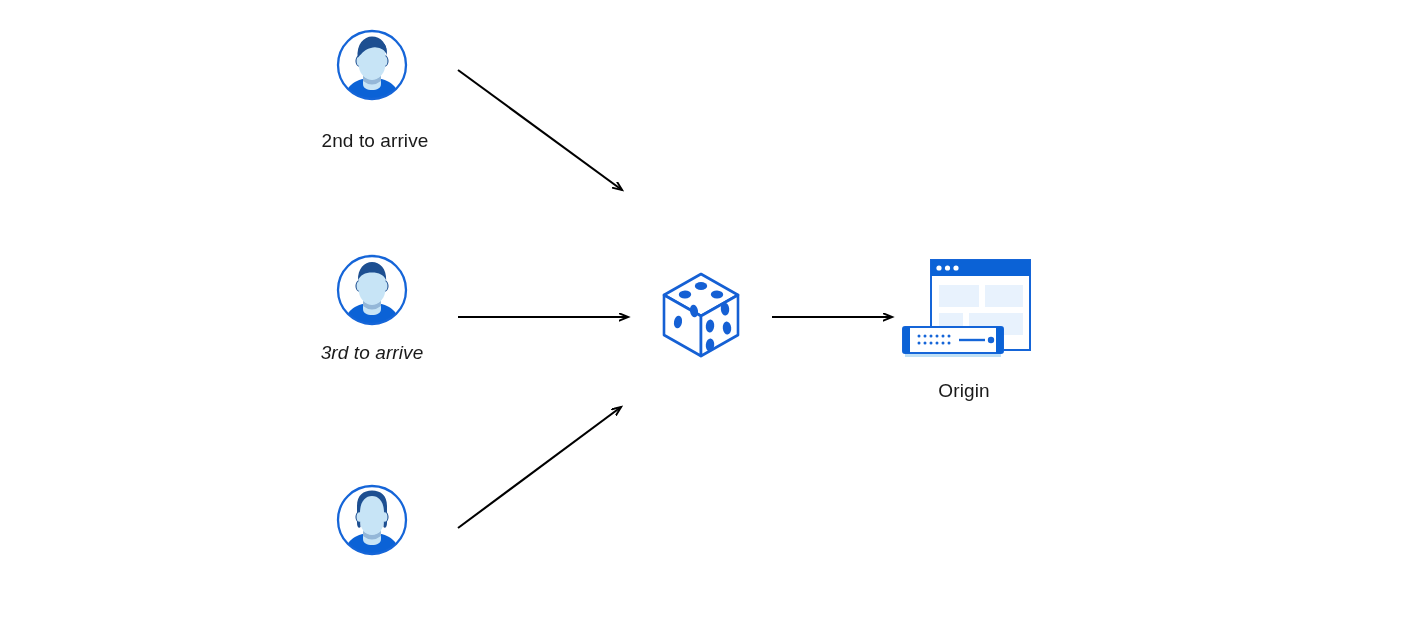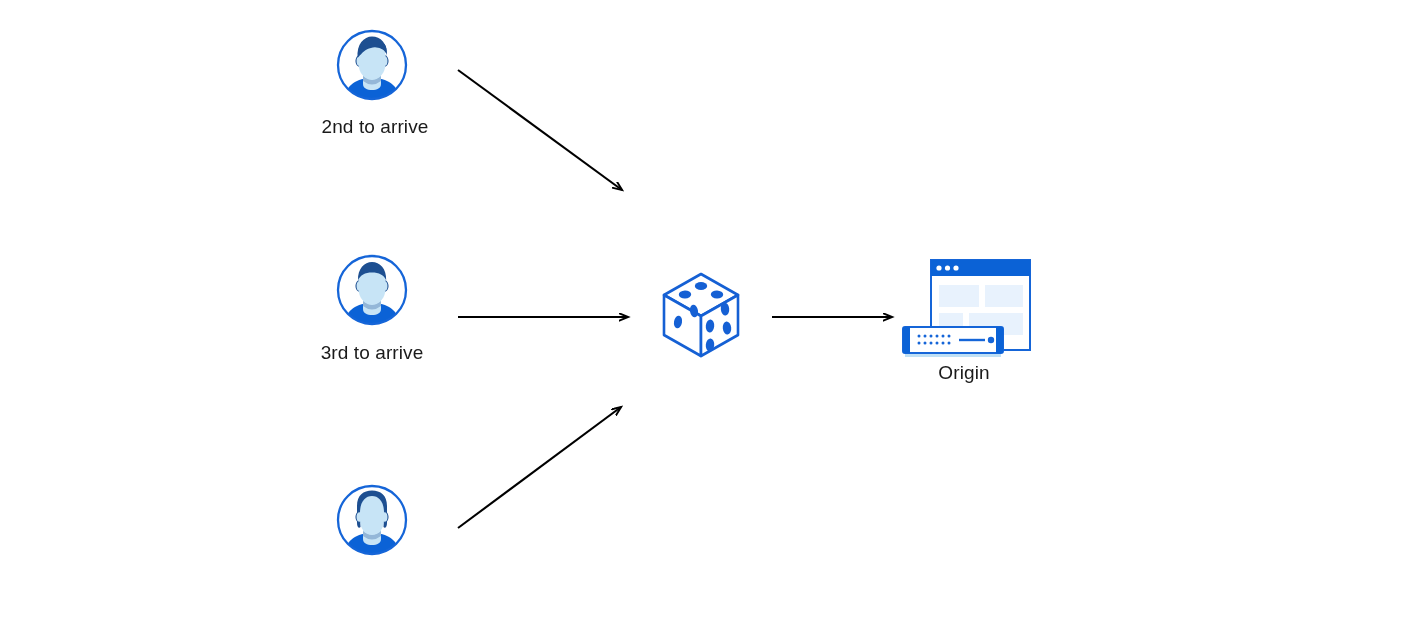--- a/index.html
+++ b/index.html
@@ -85,21 +85,21 @@
         <path d="M28 48 q9 8 18 0 l0 5 q-9 7 -18 0 Z" fill="#1d4f91" opacity="0.30"></path>
         <ellipse cx="24.6" cy="33" rx="3.6" ry="5.4" fill="#c7e4f6" stroke="#1d4f91" stroke-width="1.1"></ellipse>
         <ellipse cx="49.4" cy="33" rx="3.6" ry="5.4" fill="#c7e4f6" stroke="#1d4f91" stroke-width="1.1"></ellipse>
         <path d="M23.5 28 C23.5 15.5 31 10 37 10 C43 10 50.5 15.5 50.5 28 L50.5 35 C50.5 45 45 51 37 51 C29 51 23.5 45 23.5 35 Z" fill="#c7e4f6"></path>
         <path d="M22.6 30 C21.4 16 29 8.4 37 8.4 C45.6 8.4 52.6 15 52 28.6 C51.6 23 48.6 20.2 44 19.4 C39.2 18.6 31.4 20.4 27.6 24.6 C25.4 27 23.8 28.6 22.6 30 Z" fill="#1d4f91"></path>
         <path d="M40 19.2 C45.6 19.6 49.6 21.6 51.4 26 C52.2 22 51.4 18.6 49.6 16 C46.8 18.2 43.4 19 40 19.2 Z" fill="#1d4f91"></path>
       </g>
       <circle cx="37" cy="37" r="34" fill="none" stroke="#1565d8" stroke-width="2.3"></circle>
     </svg>
   </div>
-  <div class="node-label" style="left:275px; top:116px; width:200px;">2nd to arrive</div>
+  <div class="node-label" style="left:275px; top:130px; width:200px;">2nd to arrive</div>
 
   <div class="avatar-wrap" style="left:335px; top:253px;">
     <svg viewBox="0 0 74 74" width="74" height="74">
       <defs>
         <clipPath id="clipB">
             <circle cx="37" cy="37" r="34"></circle>
           </clipPath>
       </defs>
       <circle cx="37" cy="37" r="34" fill="#ffffff"></circle>
       <g clip-path="url(#clipB)">
@@ -107,21 +107,21 @@
         <path d="M28 46 h18 v10 c0 4 -4 6 -9 6 c-5 0 -9 -2 -9 -6 Z" fill="#c7e4f6"></path>
         <path d="M28 48 q9 8 18 0 l0 5 q-9 7 -18 0 Z" fill="#1d4f91" opacity="0.30"></path>
         <ellipse cx="24.6" cy="33" rx="3.6" ry="5.4" fill="#c7e4f6" stroke="#1d4f91" stroke-width="1.1"></ellipse>
         <ellipse cx="49.4" cy="33" rx="3.6" ry="5.4" fill="#c7e4f6" stroke="#1d4f91" stroke-width="1.1"></ellipse>
         <path d="M23.5 28 C23.5 15.5 31 10 37 10 C43 10 50.5 15.5 50.5 28 L50.5 35 C50.5 45 45 51 37 51 C29 51 23.5 45 23.5 35 Z" fill="#c7e4f6"></path>
         <path d="M23 27.4 C22.6 15.6 29.4 9 37 9 C44.8 9 51.6 15.4 51.2 27.4 C49 22 44 19.6 37 19.6 C30 19.6 25.2 22.2 23 27.4 Z" fill="#1d4f91"></path>
       </g>
       <circle cx="37" cy="37" r="34" fill="none" stroke="#1565d8" stroke-width="2.3"></circle>
     </svg>
   </div>
-  <div class="node-label" style="left:272px; top:342px; width:200px;">3rd to arrive</div>
+  <div class="node-label" style="left:272px; top:342px; width:200px;font-style:italic;">3rd to arrive</div>
 
   <div class="avatar-wrap" style="left:335px; top:483px;">
     <svg viewBox="0 0 74 74" width="74" height="74">
       <defs>
         <clipPath id="clipC">
             <circle cx="37" cy="37" r="34"></circle>
           </clipPath>
       </defs>
       <circle cx="37" cy="37" r="34" fill="#ffffff"></circle>
       <g clip-path="url(#clipC)">
@@ -191,15 +191,15 @@
           <circle cx="36" cy="85" r="1.5"></circle>
             <circle cx="42" cy="85" r="1.5"></circle>
           <circle cx="48" cy="85" r="1.5"></circle>
             <circle cx="54" cy="85" r="1.5"></circle>
         </g>
         <line x1="64" y1="82" x2="90" y2="82" stroke="#1565d8" stroke-width="2.4"></line>
         <circle cx="96" cy="82" r="3.2" fill="#1565d8"></circle>
       </g>
     </svg>
   </div>
-  <div class="node-label" style="left:864px; top:362px; width:200px;">Origin</div>
+  <div class="node-label" style="left:864px; top:380px; width:200px;">Origin</div>
 
 </div>
 
 </body></html>

